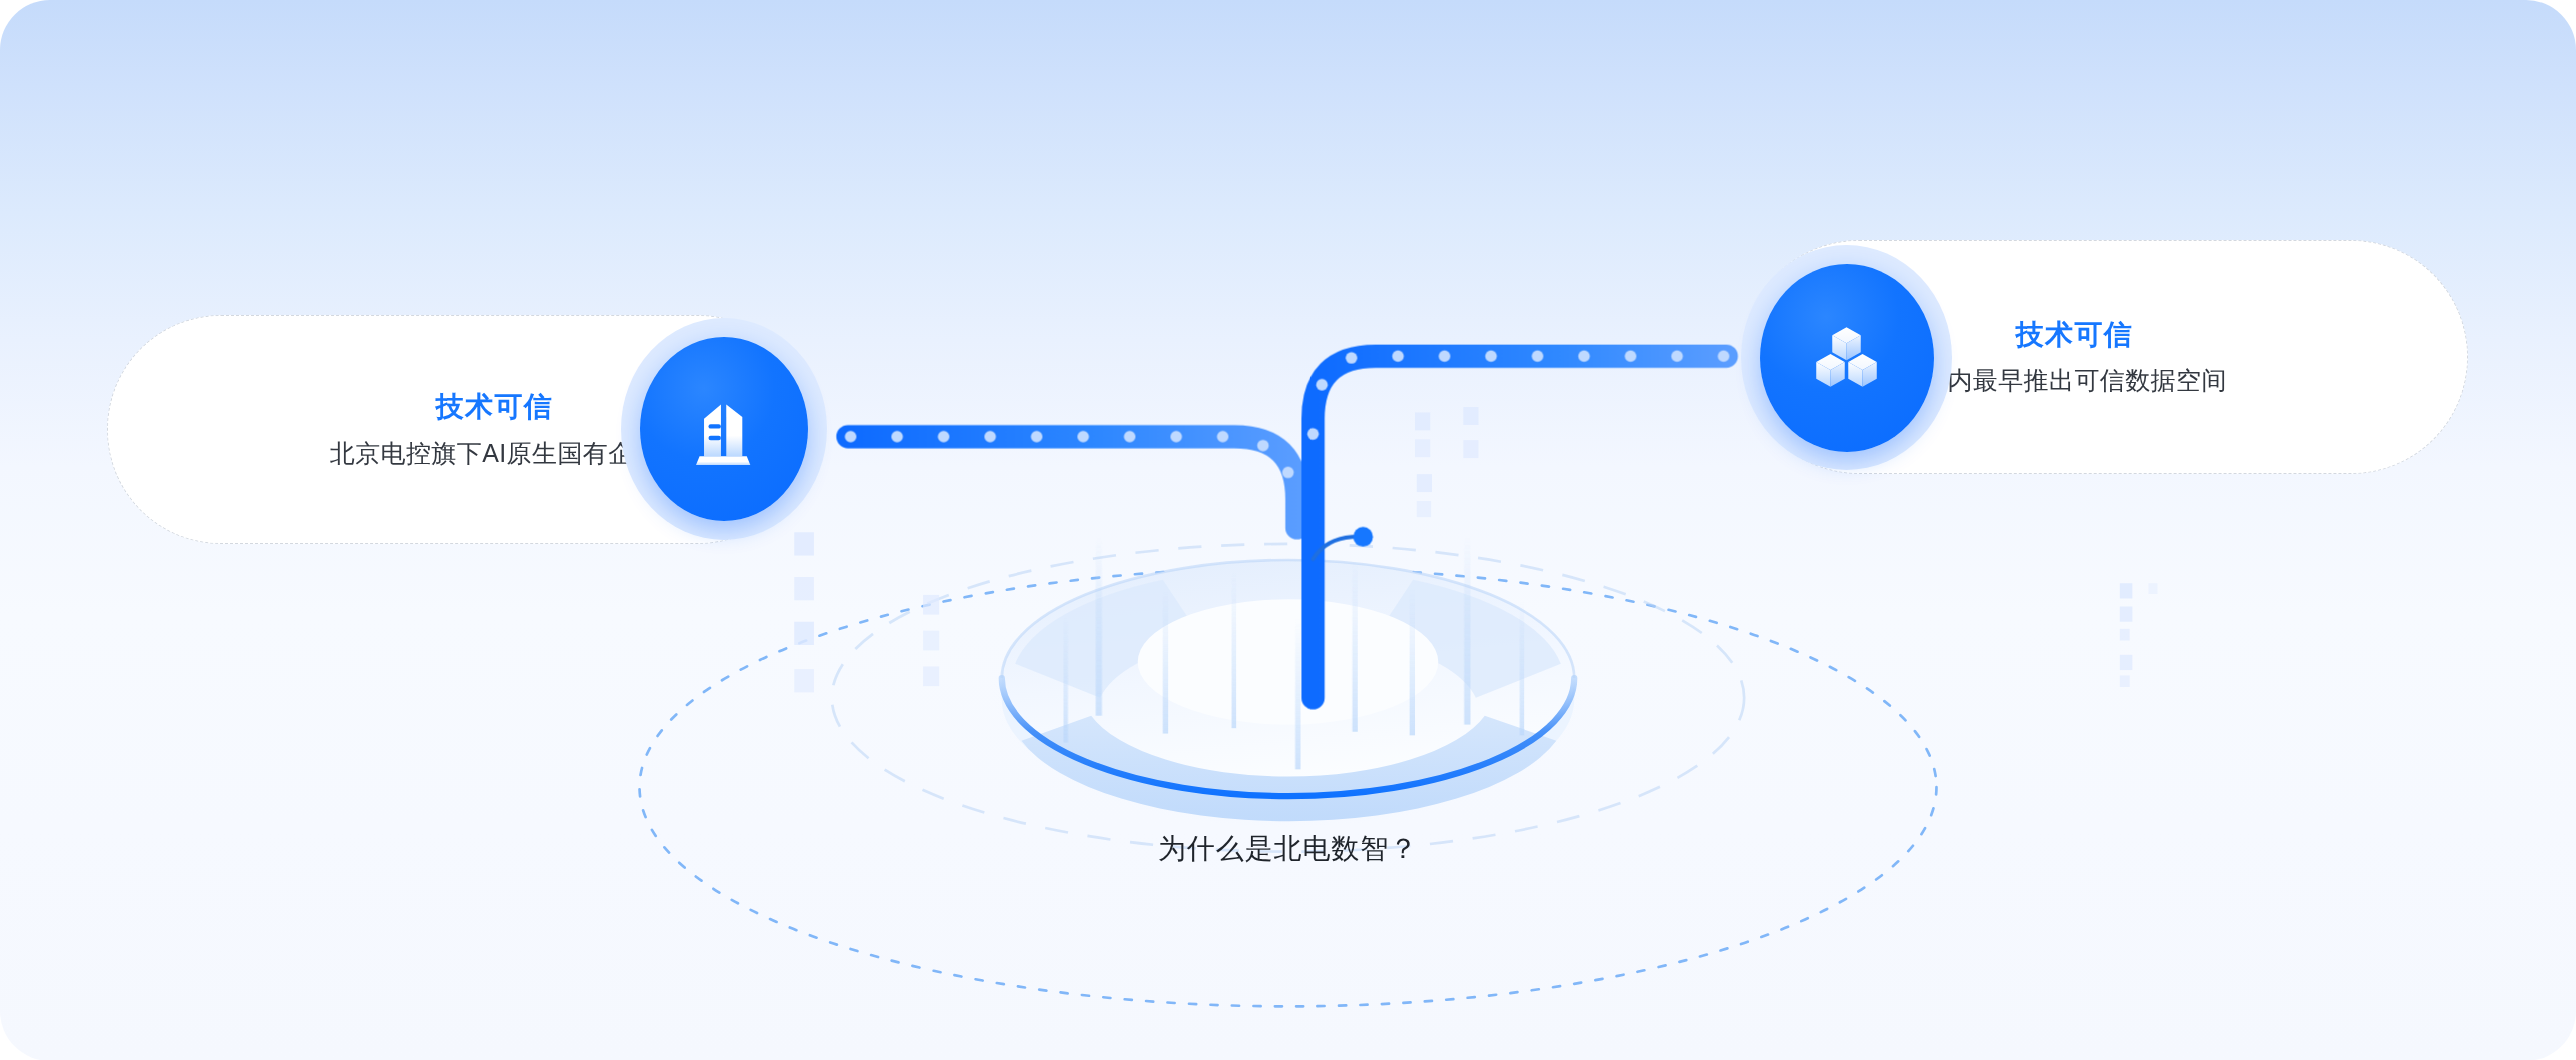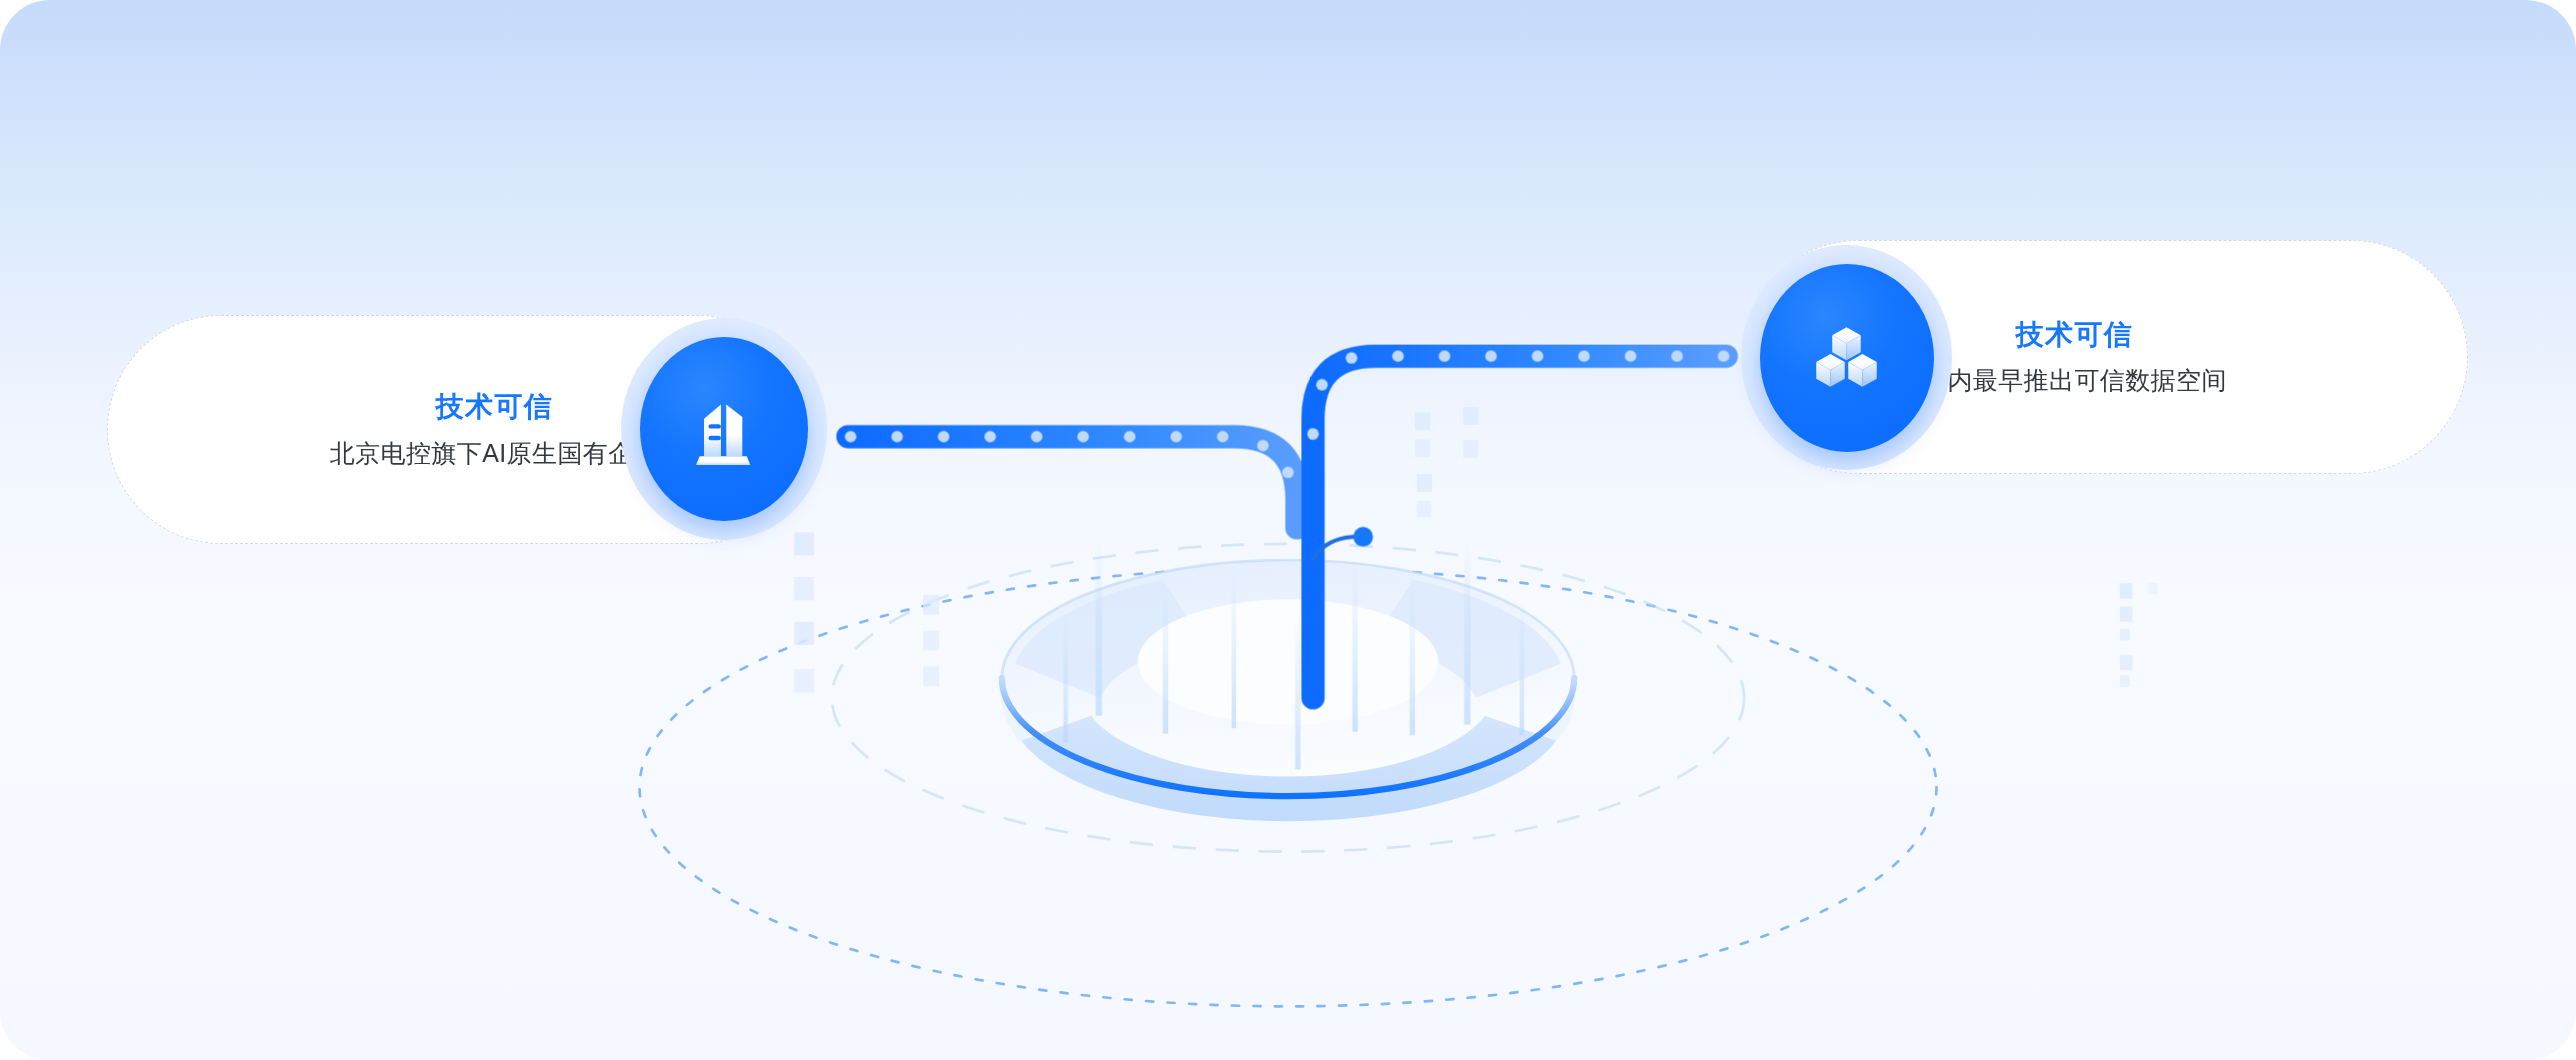--- a/index.html
+++ b/index.html
@@ -370,15 +370,16 @@
 
         <g>
           <path d="M 68 46 L 84 55 L 68 64 L 52 55 Z" fill="url(#cubeTop)"></path>
           <path d="M 52 55 L 68 64 L 68 83 L 52 74 Z" fill="url(#cubeL)"></path>
           <path d="M 84 55 L 84 74 L 68 83 L 68 64 Z" fill="url(#cubeR)"></path>
         </g>
       </svg>
     </div>
   </div>
 
+  <div class="caption">为什么是北电数智？</div>
 
 </div>
 
 
 </body></html>

